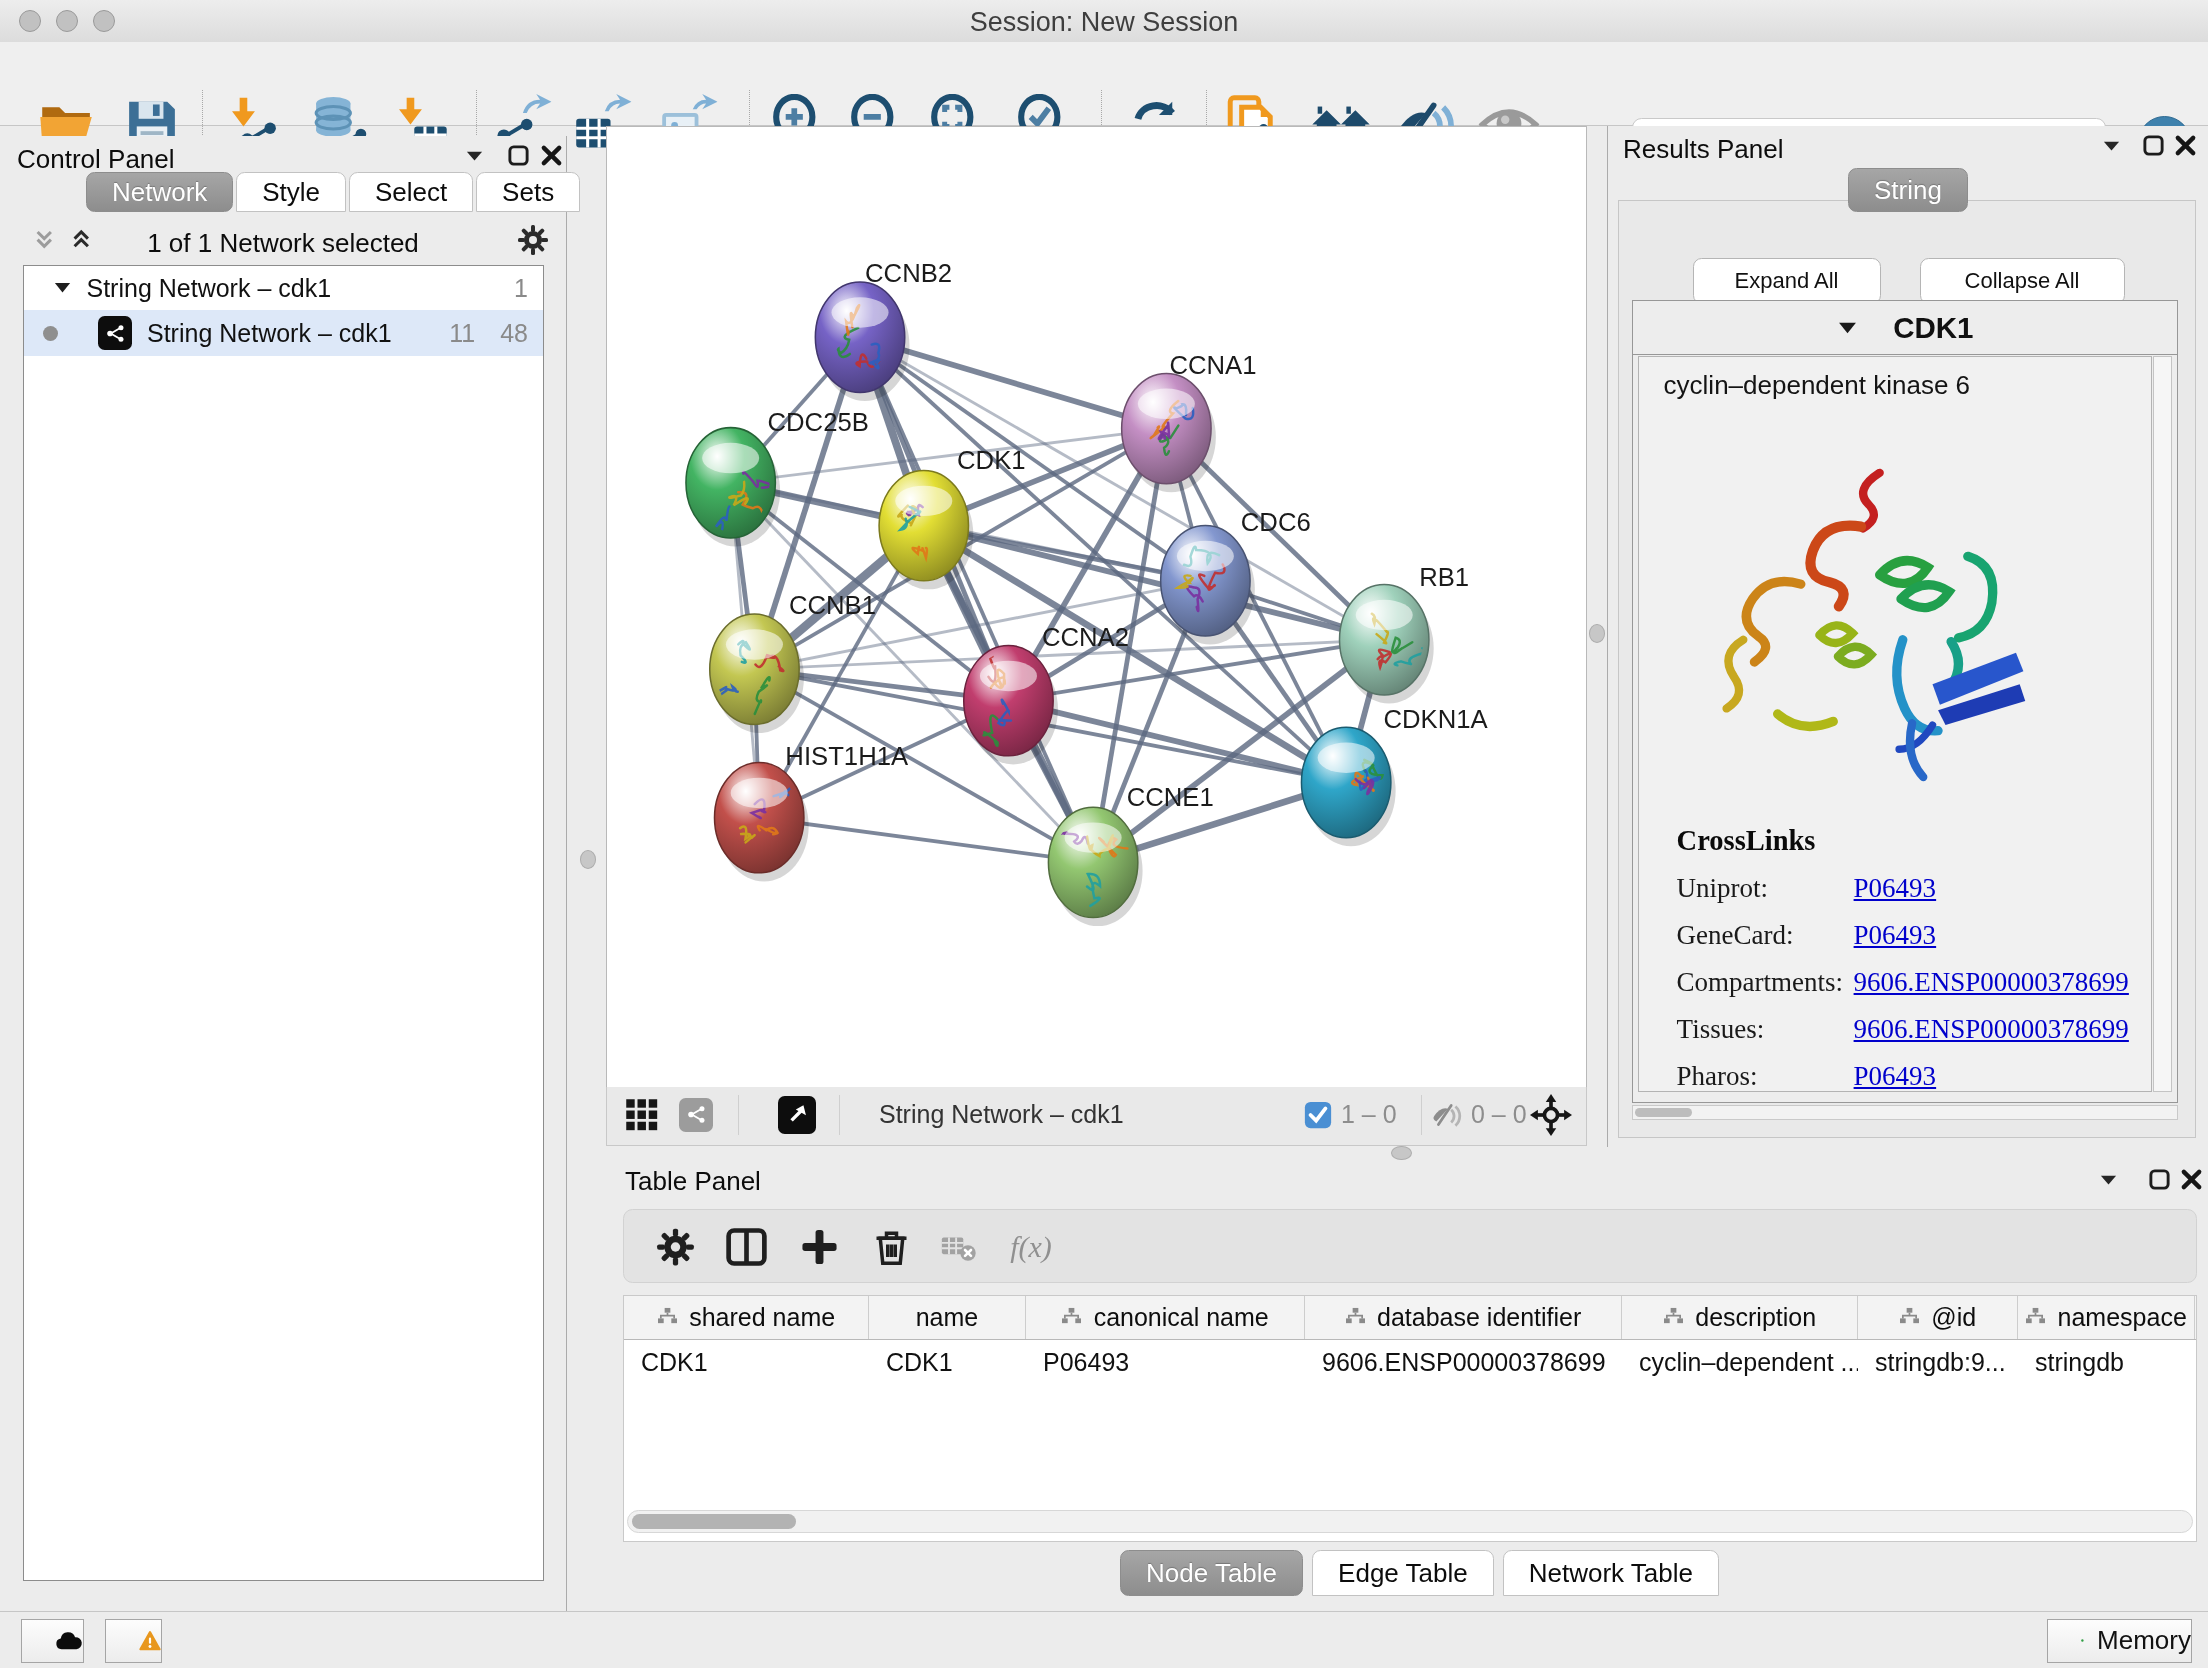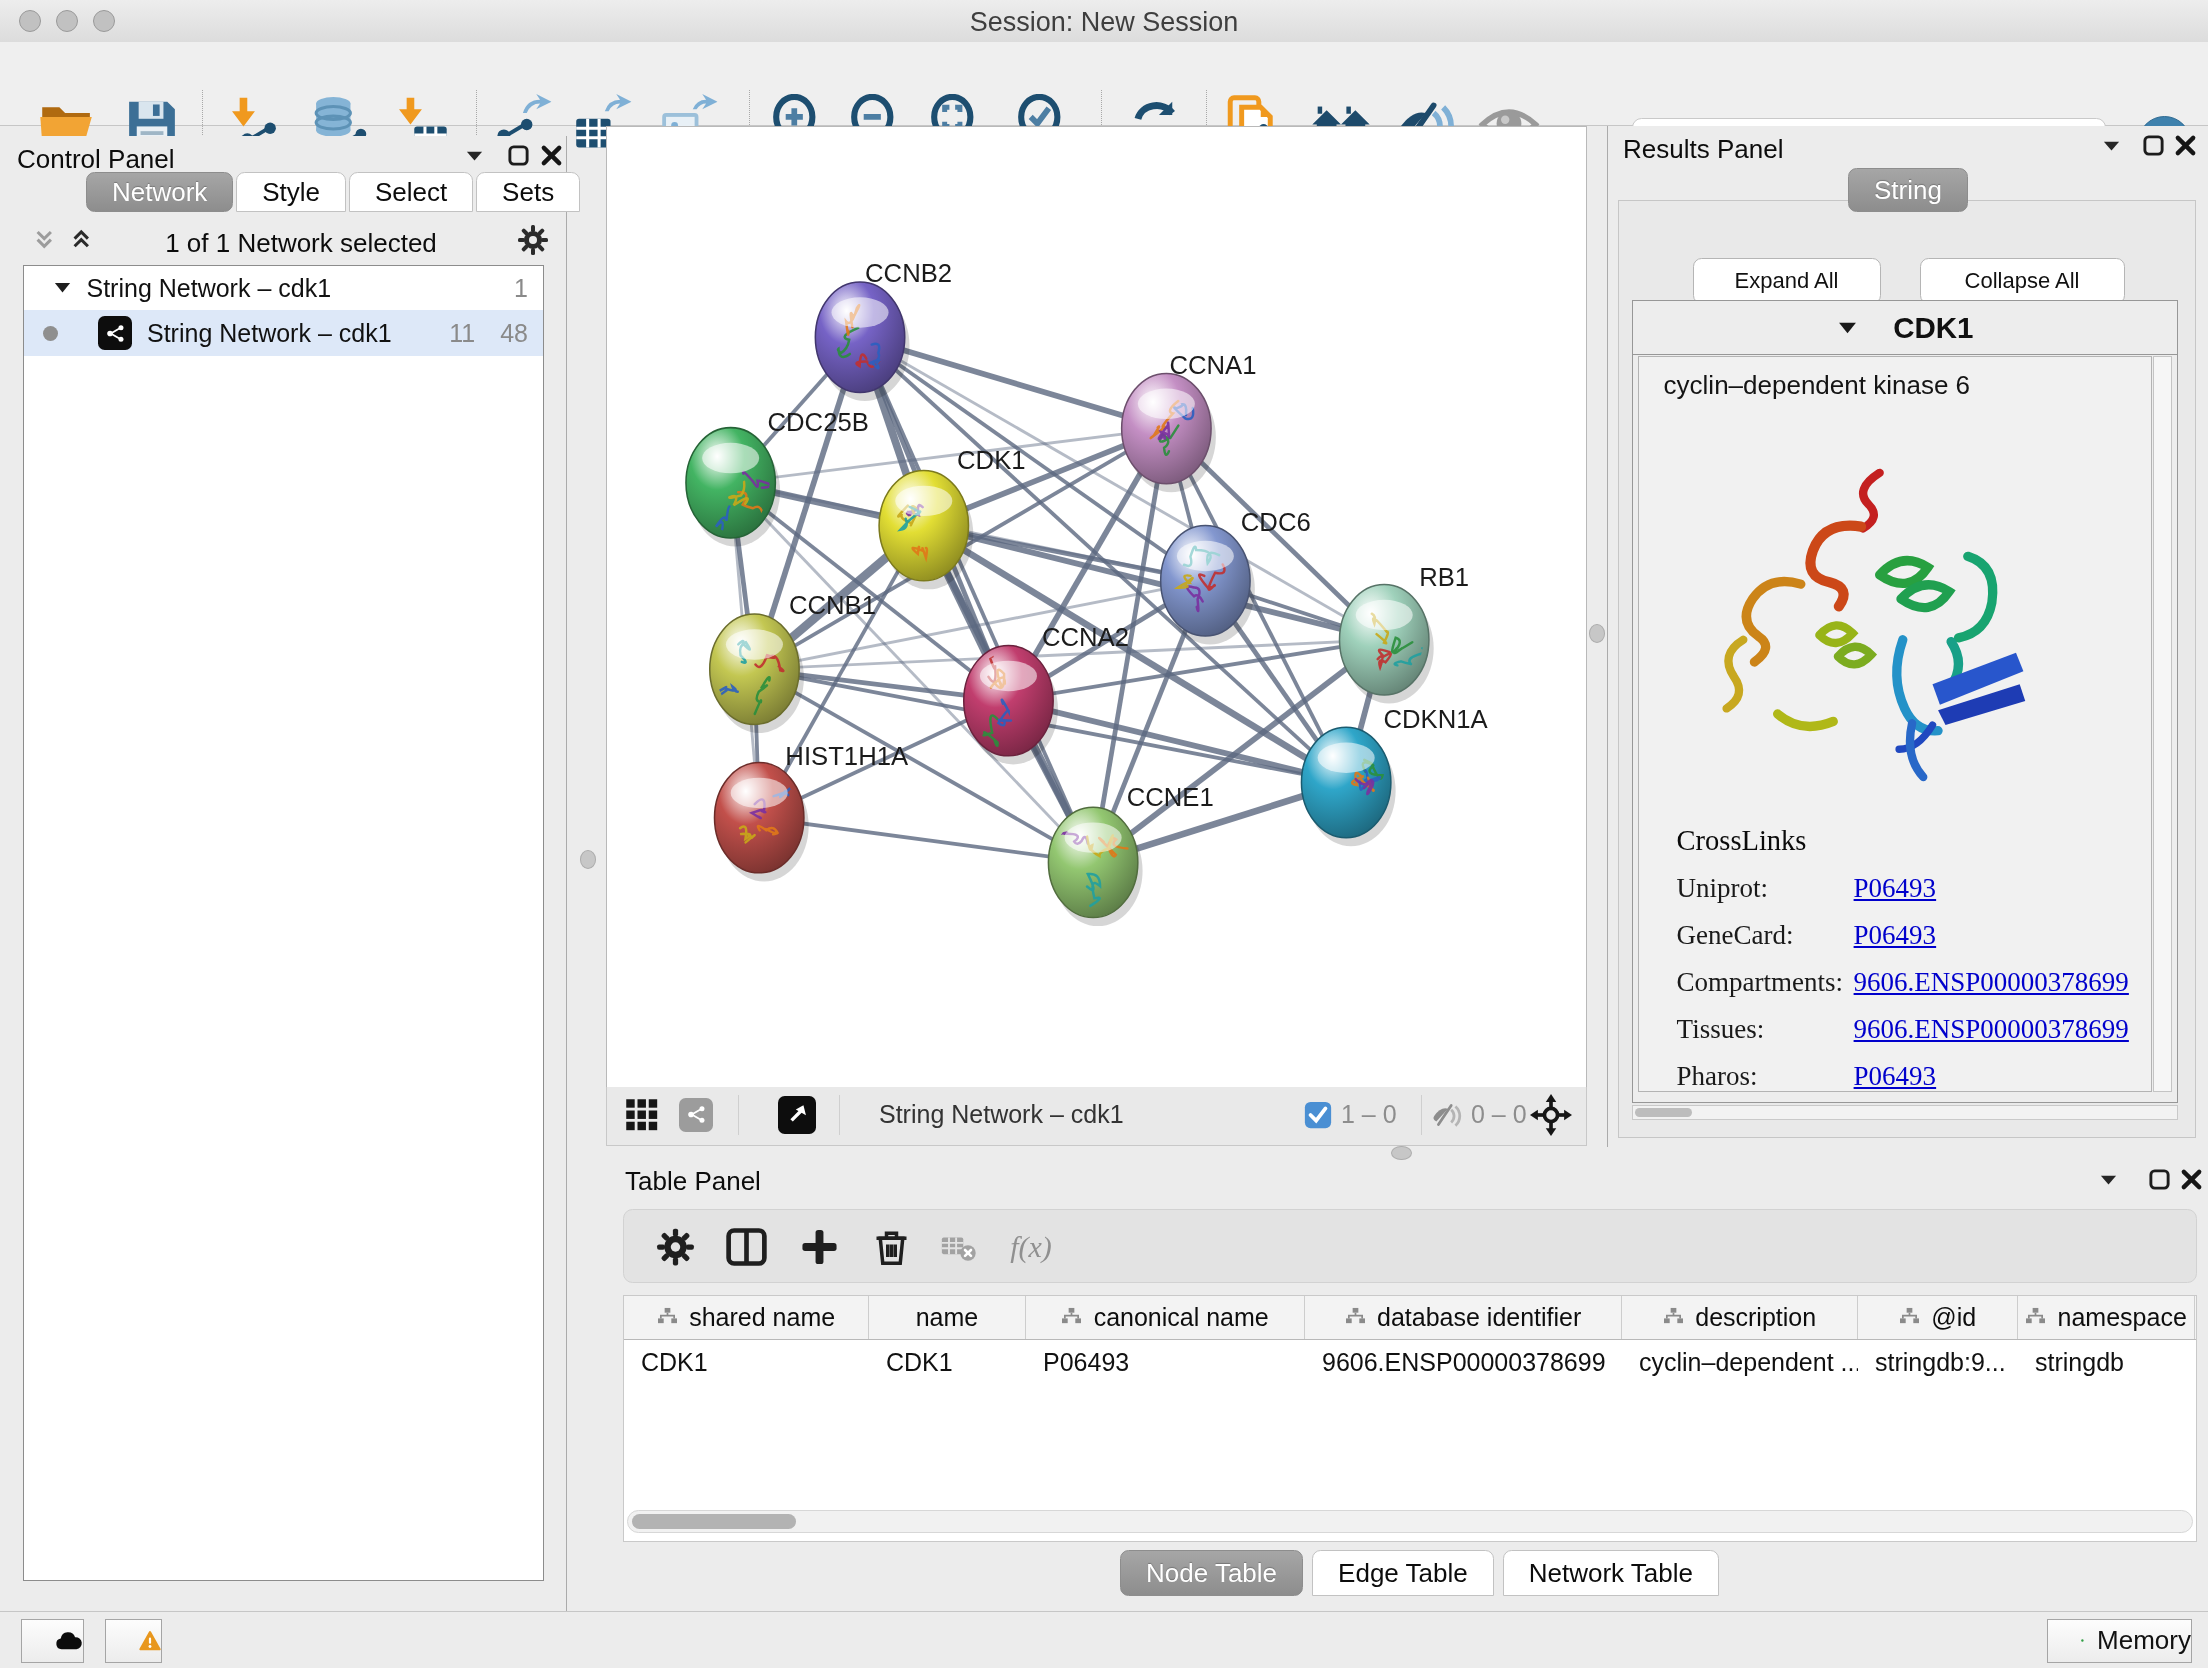--- a/index.html
+++ b/index.html
@@ -24,21 +24,21 @@
   
   .ph-title{position:absolute;font-size:26px;color:#0c0c0c;}
   .ph-ctl{position:absolute;width:32px;height:32px;display:flex;align-items:center;justify-content:center;}
   .tab{height:40px;padding:0 25px;font-size:26px;display:flex;align-items:center;justify-content:center;
     background:#fff;border:1px solid #c2c2c2;border-radius:8.6px 8.6px 0 0;color:#0c0c0c;box-sizing:border-box;}
   .tab.active{background:linear-gradient(#a6a6a6,#8d8d8d);color:#fff;border-color:#8d8d8d;
     text-shadow:0 -1px 1px rgba(0,0,0,.25);border-radius:8.6px;}
   
   .control-panel{position:absolute;left:0;top:136px;width:567px;height:1486px;background:#ececec;border-right:1.9px solid #ababab;box-sizing:border-box;}
   .cp-tabs{position:absolute;left:86px;top:36px;display:flex;gap:2.9px;}
-  .cp-sub{position:absolute;left:0;top:84px;width:100%;height:46px;padding-left:36px;}
+  .cp-sub{position:absolute;left:0;top:84px;width:100%;height:46px;}
   .cp-status{position:absolute;left:0;right:0;text-align:center;top:7.6px;font-size:26px;color:#0c0c0c;}
   .cp-tree{position:absolute;left:23px;top:129px;width:521px;height:1316px;background:#fff;border:1.9px solid #8c8c8c;box-sizing:border-box;}
   .tree-row{display:flex;align-items:center;font-size:25px;height:44px;}
   .tree-row.selected{background:#dde8f8;height:46px;}
   .tree-count{color:#8a8a8a;}
   .share-badge{width:34px;height:34px;border-radius:6.7px;background:#0d0d0d;display:flex;align-items:center;justify-content:center;flex:0 0 auto;}
   .share-badge.gray{background:#9c9c9c;}
   
   .network-view{position:absolute;left:606px;top:126px;width:981px;height:962px;background:#fff;border:1.9px solid #b9b9b9;box-sizing:border-box;}
   .network-footer{position:absolute;left:606px;top:1087px;width:981px;height:59px;background:#e9e9e9;
@@ -53,21 +53,21 @@
   .rp-btn{position:absolute;height:46px;background:#fff;border:1.9px solid #b5b5b5;border-radius:8.6px;font-size:22px;
     display:flex;align-items:center;justify-content:center;box-sizing:border-box;}
   .rp-section{position:absolute;left:13.3px;top:99px;width:546px;height:803px;border:1.9px solid #979797;background:#ededed;box-sizing:border-box;}
   .rp-sec-head{position:absolute;left:0;top:0;width:100%;height:53px;display:flex;align-items:center;justify-content:center;gap:34px;}
   .rp-gene{font-size:29.5px;font-weight:bold;}
   .rp-content{position:absolute;left:4.8px;top:55px;width:514px;height:736px;background:#f1f1f1;border:1px solid #b3b3b3;box-sizing:border-box;overflow:hidden;}
   .rp-vscroll{position:absolute;right:4.8px;top:55px;width:19px;height:736px;background:#f6f6f6;border:1px solid #c4c4c4;box-sizing:border-box;}
   .rp-desc{position:absolute;left:25px;top:13.3px;font-size:26px;color:#141414;}
   .protein{position:absolute;left:46px;top:88px;width:380px;height:371px;}
   .cl-wrap{position:absolute;left:38px;top:468px;font-family:"Liberation Serif","DejaVu Serif",serif;}
-  .cl-title{font-size:28.5px;font-weight:normal;color:#0a0a0a;}
+  .cl-title{font-size:28.5px;font-weight:bold;color:#0a0a0a;}
   .cl-row{display:flex;margin-top:16px;}
   .cl-label{width:177px;font-size:27px;color:#1a1a1a;}
   .cl-value{font-size:27px;color:#0000cc;text-decoration:underline;}
   .rp-hscroll{position:absolute;left:13.3px;top:904px;width:546px;height:15px;background:#f2f2f2;border:1px solid #c9c9c9;box-sizing:border-box;}
   .rp-hthumb{position:absolute;left:1.9px;top:1.9px;width:57px;height:9.5px;background:#bdbdbd;border-radius:4.8px;}
   
   .table-panel{position:absolute;left:606px;top:1156px;width:1603px;height:456px;background:#ececec;}
   .tp-toolbar{position:absolute;left:17px;top:53px;width:1574px;height:74px;background:#e3e3e3;border:1px solid #d2d2d2;border-radius:9.5px;box-sizing:border-box;}
   .tp-ic{position:absolute;top:6.7px;width:61px;height:61px;transform:translateX(-50%);display:flex;align-items:center;justify-content:center;}
   .fx-label{font-size:30px;font-style:italic;color:#909090;font-family:"Liberation Serif","DejaVu Serif",serif;}

